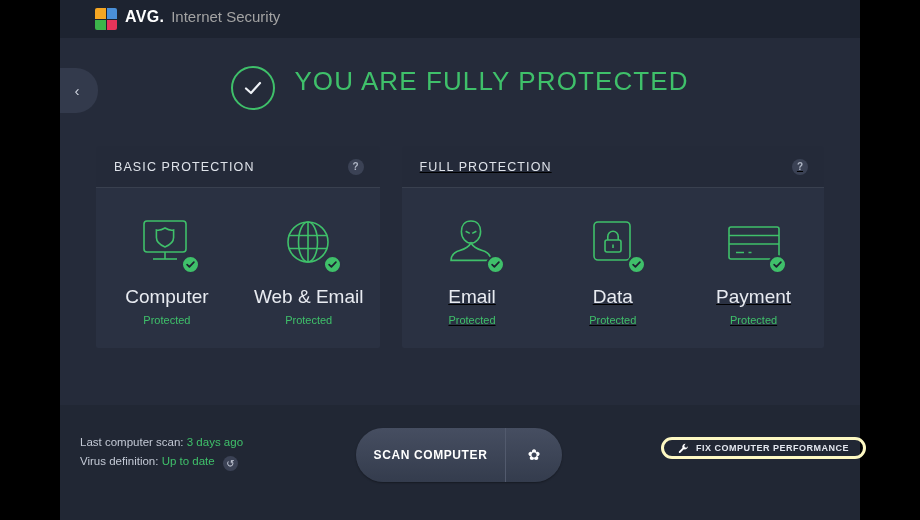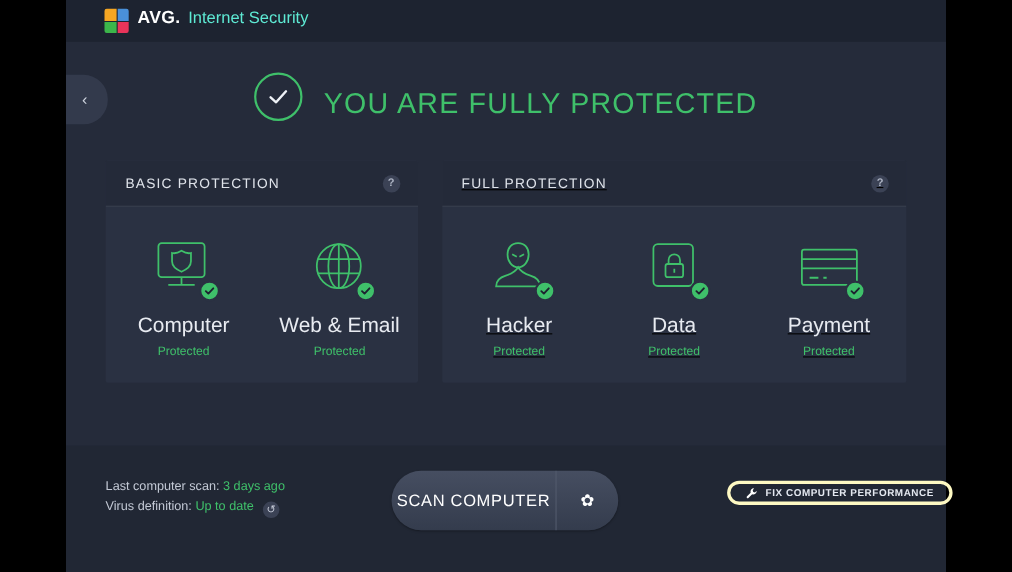--- a/index.html
+++ b/index.html
@@ -36,21 +36,21 @@
   .q1 { background: #f5a623; border-radius: 2px 0 0 0; }
   .q2 { background: #4a90d9; border-radius: 0 2px 0 0; }
   .q3 { background: #3cb54a; border-radius: 0 0 0 2px; }
   .q4 { background: #e8345a; border-radius: 0 0 2px 0; }
   .avg-word {
     font-size: 16px; font-weight: bold; color: #ffffff;
     letter-spacing: 0.3px; margin-right: 7px;
   }
   .avg-word::after { content: "."; }
   .product {
-    font-size: 15px; color: #5eead4; font-weight: normal;
+    font-size: 15px; color: #a3a3a3; font-weight: normal;
   }
   .tb-right {
     margin-left: auto; margin-right: 20px;
     display: flex; align-items: center; gap: 14px;
   }
   .more-link {
     font-size: 11.5px; color: #b9bfcc; letter-spacing: .2px;
   }
   .grid-icon {
     width: 15px; height: 15px;
@@ -73,21 +73,21 @@
     width: 38px; height: 45px;
     background: #333a4c;
     border-radius: 0 22px 22px 0;
     display: flex; align-items: center; justify-content: center;
     color: #cfd4df; font-size: 15px;
     padding-right: 4px;
   }
   
   .status {
     position: absolute; top: 66px; left: 0; width: 800px;
-    display: flex; align-items: flex-end; justify-content: center; gap: 19px;
+    display: flex; align-items: flex-start; justify-content: center; gap: 19px;
   }
   .check-circle {
     width: 44px; height: 44px; border-radius: 50%;
     border: 2px solid #3fc06a;
     display: flex; align-items: center; justify-content: center;
   }
   .check-circle svg { display:block; }
   .status-text {
     font-size: 26px; color: #3fc06a;
     letter-spacing: 1.1px; font-weight: normal; white-space: nowrap;
@@ -150,42 +150,42 @@
     margin-top: 6px;
     font-size: 11px; color: #3fc06a; white-space: nowrap;
   }
   
   .footer {
     position: absolute; left: 0; top: 405px;
     width: 800px; height: 115px;
     background: #212734;
   }
   .scan-info {
-    position: absolute; left: 36px; top: 28px;
+    position: absolute; left: 20px; top: 28px;
     font-size: 11.5px; line-height: 19px; color: #c3c9d5;
   }
   .scan-info .val { color: #3fc06a; }
   .refresh-btn {
     display: inline-flex; align-items: center; justify-content: center;
     width: 15px; height: 15px; border-radius: 50%;
     background: #3b4255; color: #c9cedb;
     font-size: 10px; vertical-align: -2px; margin-left: 5px;
   }
   .scan-btn {
     position: absolute; left: 296px; top: 23px;
     width: 206px; height: 54px;
     border-radius: 27px;
     background: linear-gradient(180deg, #464e61 0%, #343c4d 100%);
     display: flex; align-items: center;
     box-shadow: 0 1px 2px rgba(0,0,0,.35);
   }
   .scan-btn-main {
     flex: 1; display: flex; align-items: center; justify-content: center;
     height: 100%;
-    font-size: 15px; color: #ffffff; font-weight: normal;
+    font-size: 12px; color: #ffffff; font-weight: bold;
     letter-spacing: .6px;
     border-right: 1px solid #525a6d;
   }
   .scan-btn-gear {
     width: 56px; height: 100%;
     display: flex; align-items: center; justify-content: center;
     color: #ffffff; font-size: 15px;
   }
   .fix-btn {
     position: absolute; left: 601px; top: 32px;
@@ -288,21 +288,21 @@
               <path d="M19.6 13.2 l4.2 2.2"></path>
               <path d="M30.4 13.2 l-4.2 2.2"></path>
               <path d="M25 25 c-2 3.4-6 6-11.2 7.6 C8.4 34.2 5 37.6 5 42.4 h40 c0-4.8-3.4-8.2-8.8-9.8 C31 31 27 28.4 25 25 z"></path>
             </svg>
             <span class="badge">
               <svg width="11" height="11" viewBox="0 0 12 12" fill="none">
                 <path d="M2.3 6.2 L4.8 8.6 L9.7 3.4" stroke="#1d2330" stroke-width="1.9" stroke-linecap="round" stroke-linejoin="round"></path>
               </svg>
             </span>
           </div>
-          <div class="tile-label">Hacker</div>
+          <div class="tile-label">Email</div>
           <div class="tile-status">Protected</div>
         </div>
 
         <div class="tile">
           <div class="tile-icon">
             <svg width="48" height="50" viewBox="0 0 48 50" fill="none" stroke="#3fc06a" stroke-width="1.6">
               <rect x="5" y="4" width="36" height="38" rx="4"></rect>
               <rect x="16" y="22" width="16" height="12" rx="2"></rect>
               <path d="M18.8 22 v-3.6 c0-2.9 2.3-5.2 5.2-5.2 s5.2 2.3 5.2 5.2 V22"></path>
               <path d="M24 26.4 v3.6"></path>

